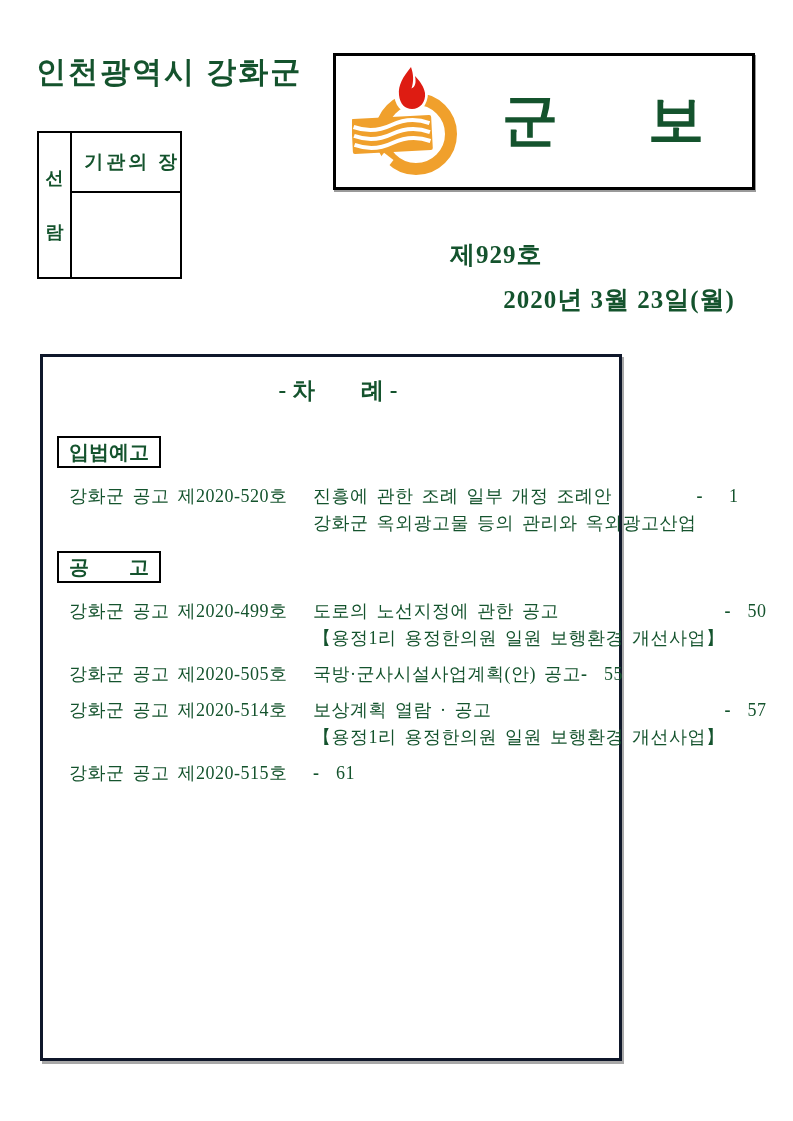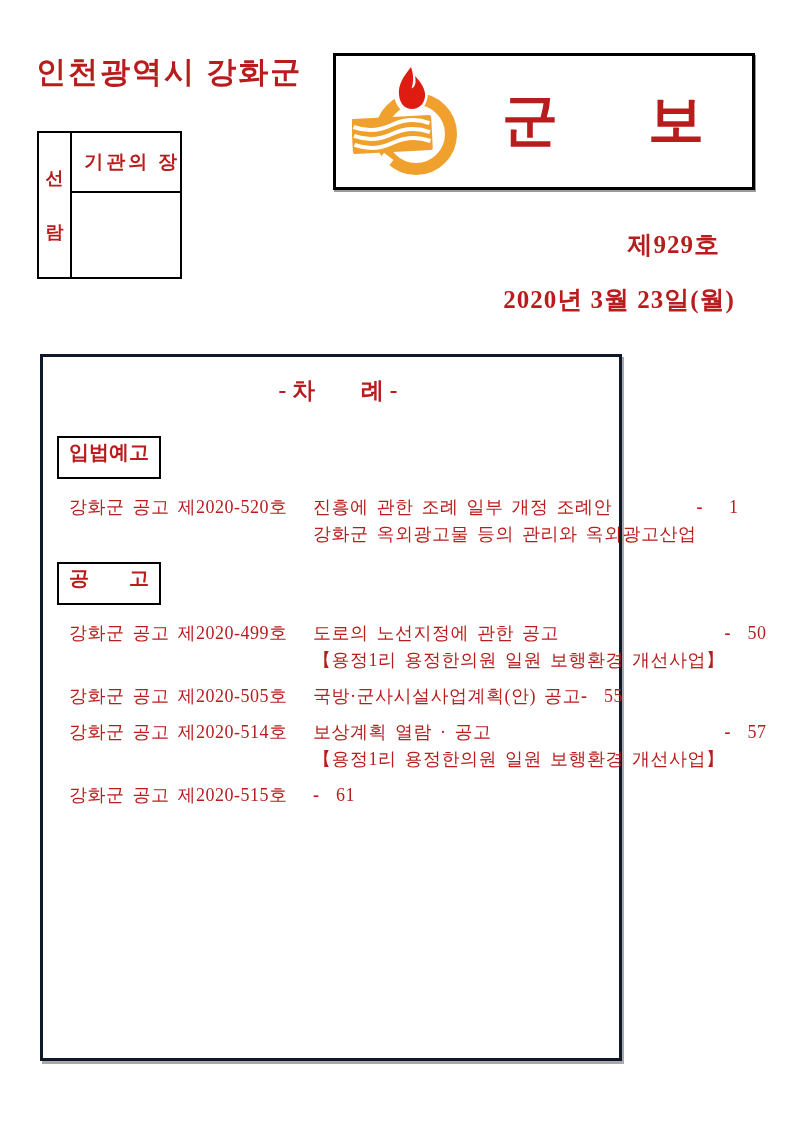--- a/index.html
+++ b/index.html
@@ -3,21 +3,21 @@
 <meta charset="utf-8">
 <style>
   * { margin: 0; padding: 0; box-sizing: border-box; }
   html, body { background: #e8e8e8; }
   .page {
     position: relative;
     width: 793px;
     height: 1121px;
     margin: 0 auto;
     background: #ffffff;
-    color: #b91c1c;
+    color: #14532d;
     font-family: "Liberation Serif", serif;
     overflow: hidden;
   }
 
   
   .org-title {
     position: absolute; left: 36px; top: 52px;
     font-family: "Liberation Sans", sans-serif;
     font-weight: bold; font-size: 30px; letter-spacing: 2px;
     white-space: nowrap;
@@ -60,22 +60,22 @@
   }
   .emblem { margin-left: 16px; flex-shrink: 0; }
   .masthead-title {
     flex: 1;
     display: flex; justify-content: center; gap: 90px;
     font-size: 56px; font-weight: bold; line-height: 1;
     padding-right: 8px; padding-bottom: 4px;
   }
 
   .issue-no {
-    position: absolute; top: 228px; left: 450px; width: 270px;
-    text-align: right; font-size: 25px; font-weight: bold;
+    position: absolute; top: 238px; left: 450px; width: 270px;
+    text-align: left; font-size: 25px; font-weight: bold;
     letter-spacing: 1px;
   }
   .issue-date {
     position: absolute; top: 283px; left: 479px; width: 280px;
     text-align: center; font-size: 25px; font-weight: bold;
     letter-spacing: 1px; white-space: nowrap;
   }
 
   
   .toc-box {
@@ -88,21 +88,21 @@
   }
   .toc-title {
     text-align: center;
     font-size: 23px; font-weight: bold; line-height: 30px;
     white-space: pre;
     margin-bottom: 16px;
   }
   .sec-heading {
     display: inline-block;
     border: 2px solid #000;
-    padding: 3px 10px 14px 10px;
+    padding: 3px 10px 3px 10px;
     margin: 14px 0 6px -12px;
     font-size: 20px; font-weight: bold; line-height: 22px;
     white-space: pre;
   }
   .toc-entry {
     display: flex;
     font-size: 18px; line-height: 27px;
     word-spacing: 3px; letter-spacing: 0.5px;
     margin-top: 9px;
   }

